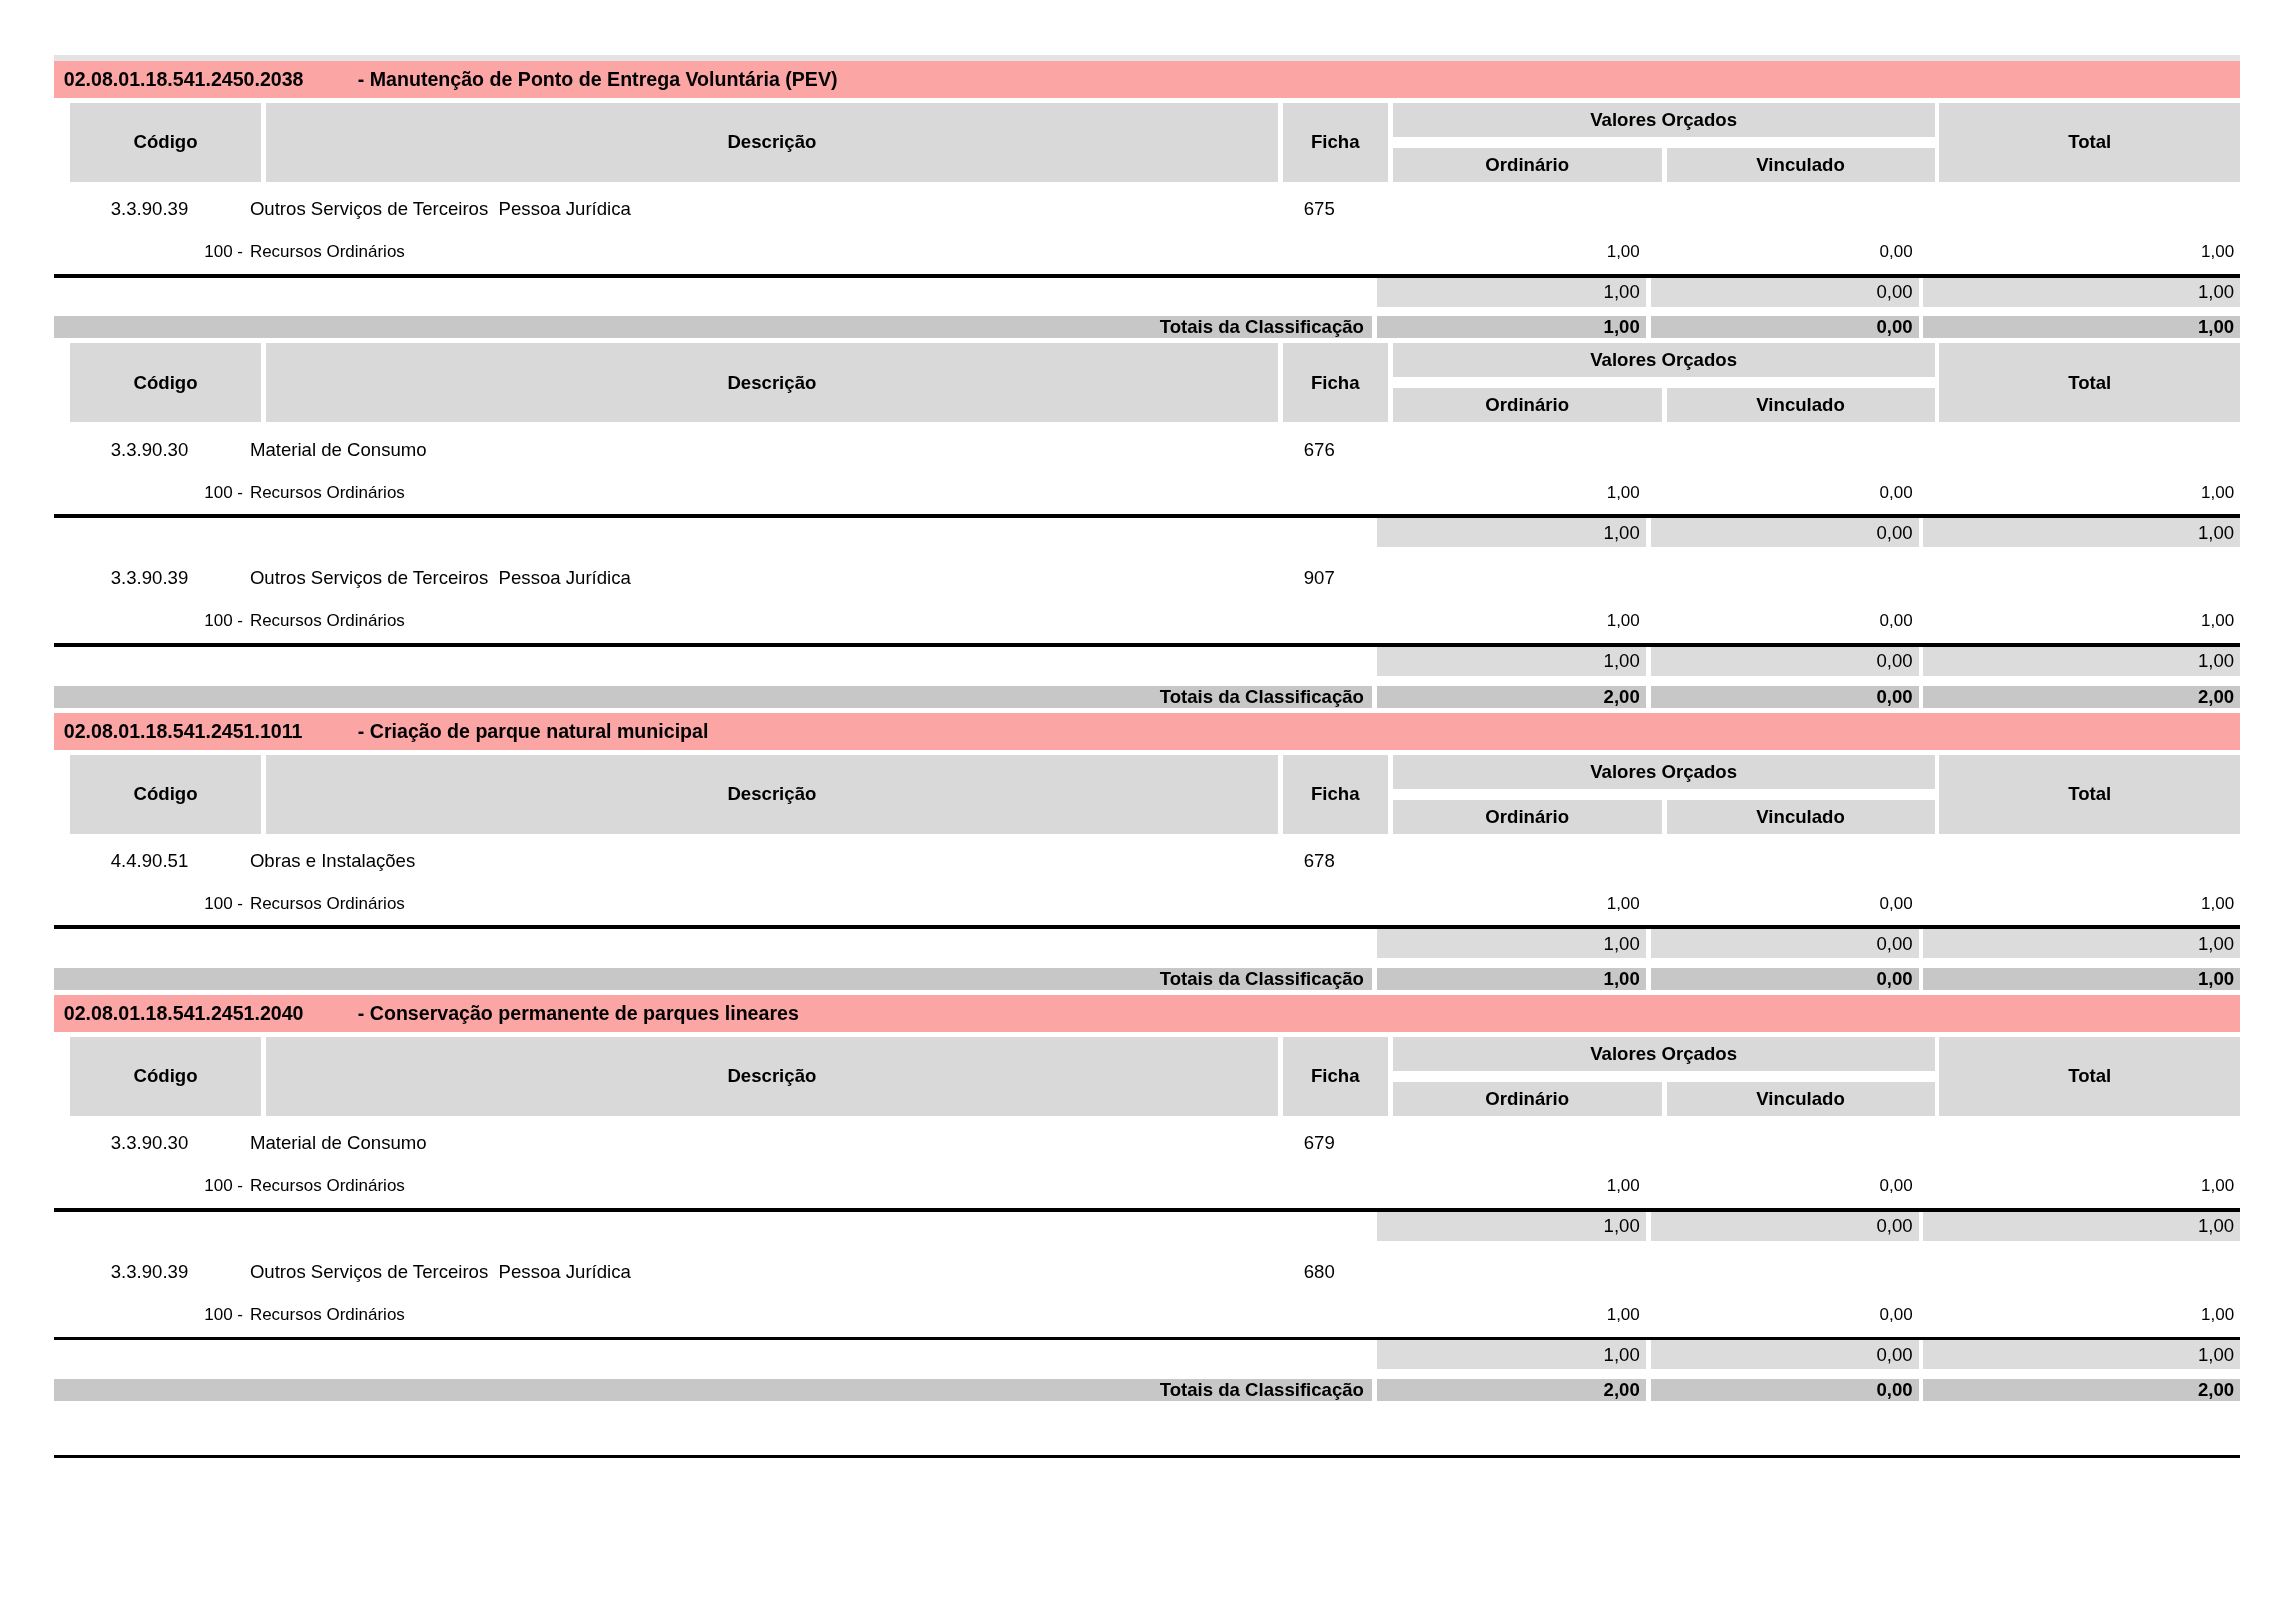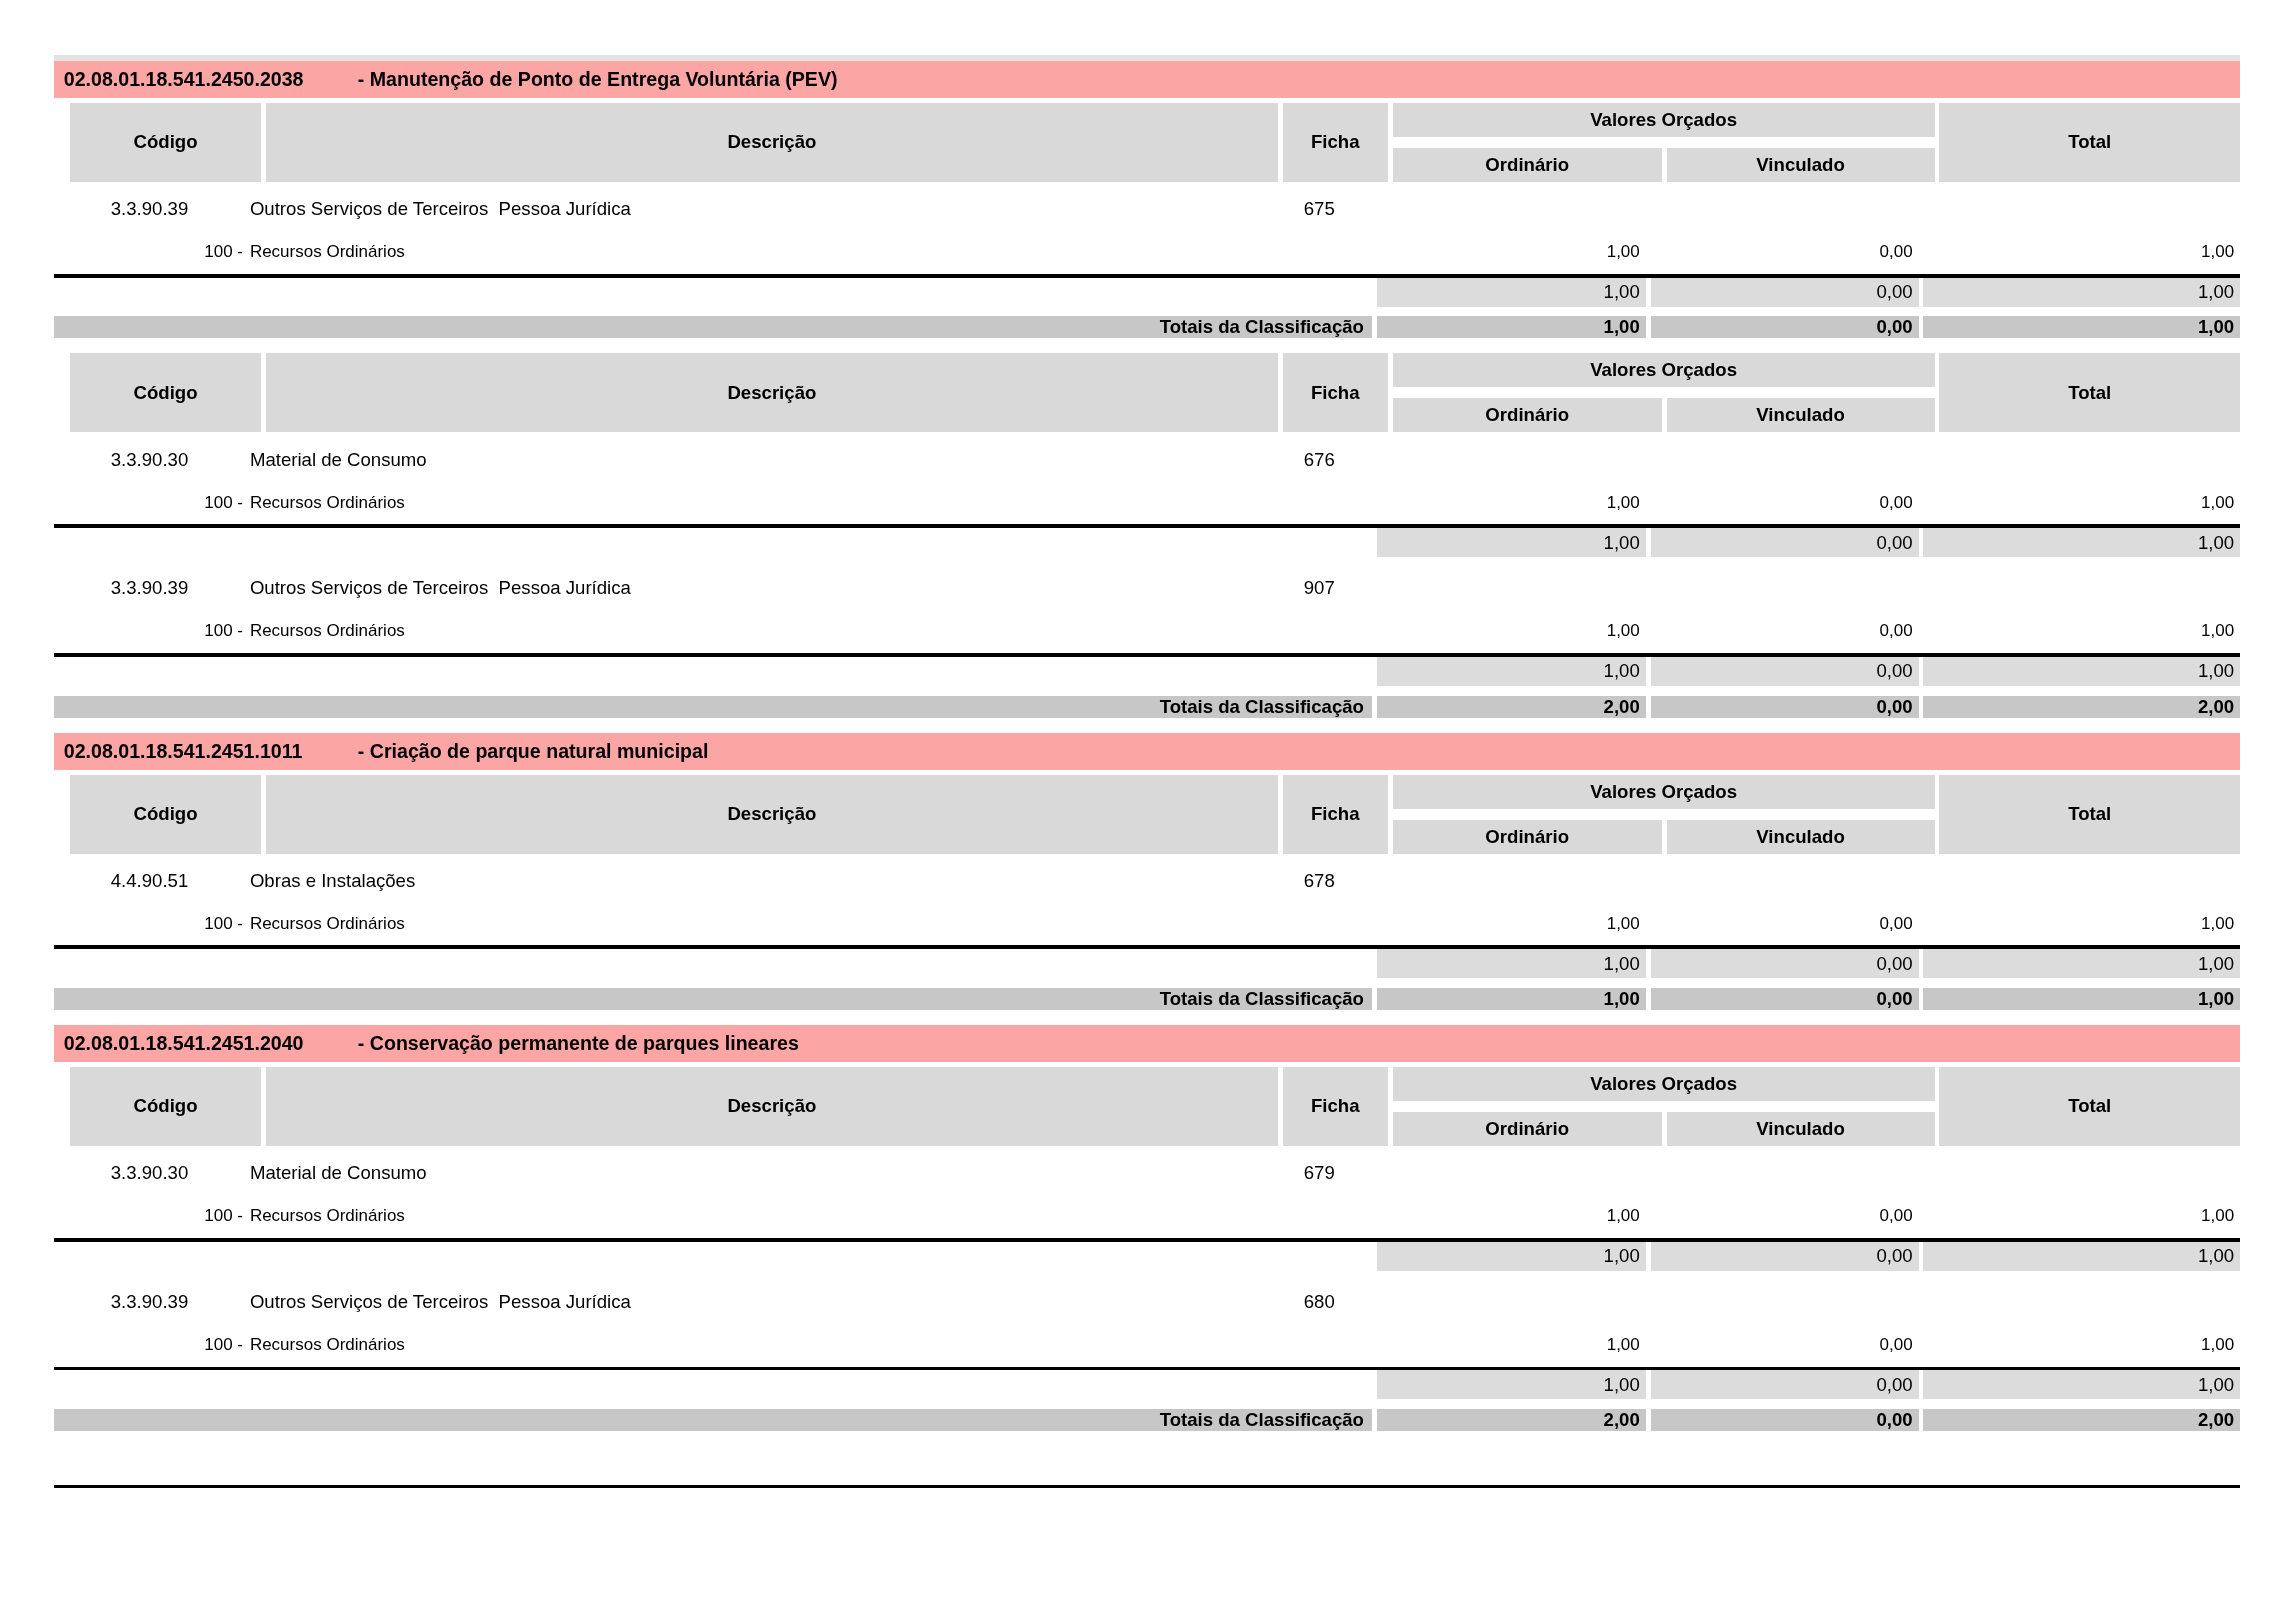--- a/index.html
+++ b/index.html
@@ -55,21 +55,21 @@
   .val{text-align:right;padding-right:5.9px;}
 
   .black-line{height:3.9px;background:#000;}
 
   .subtotal-row{height:29px;margin-bottom:9.8px;font-size:18.6px;}
   .subtotal-row .val{
     background:#dcdcdc;height:100%;
     display:flex;align-items:center;justify-content:flex-end;
   }
 
-  .totais-row{height:15px;margin-bottom:22px;font-size:18.6px;}
+  .totais-row{height:15px;margin-bottom:12px;font-size:18.6px;}
   .totais-label{
     grid-column:1/4;background:#c7c7c7;
     display:flex;align-items:center;justify-content:flex-end;
     font-weight:bold;padding-right:7.8px;
   }
   .totais-row .val{
     background:#c7c7c7;font-weight:bold;height:100%;
     display:flex;align-items:center;justify-content:flex-end;
   }
 

